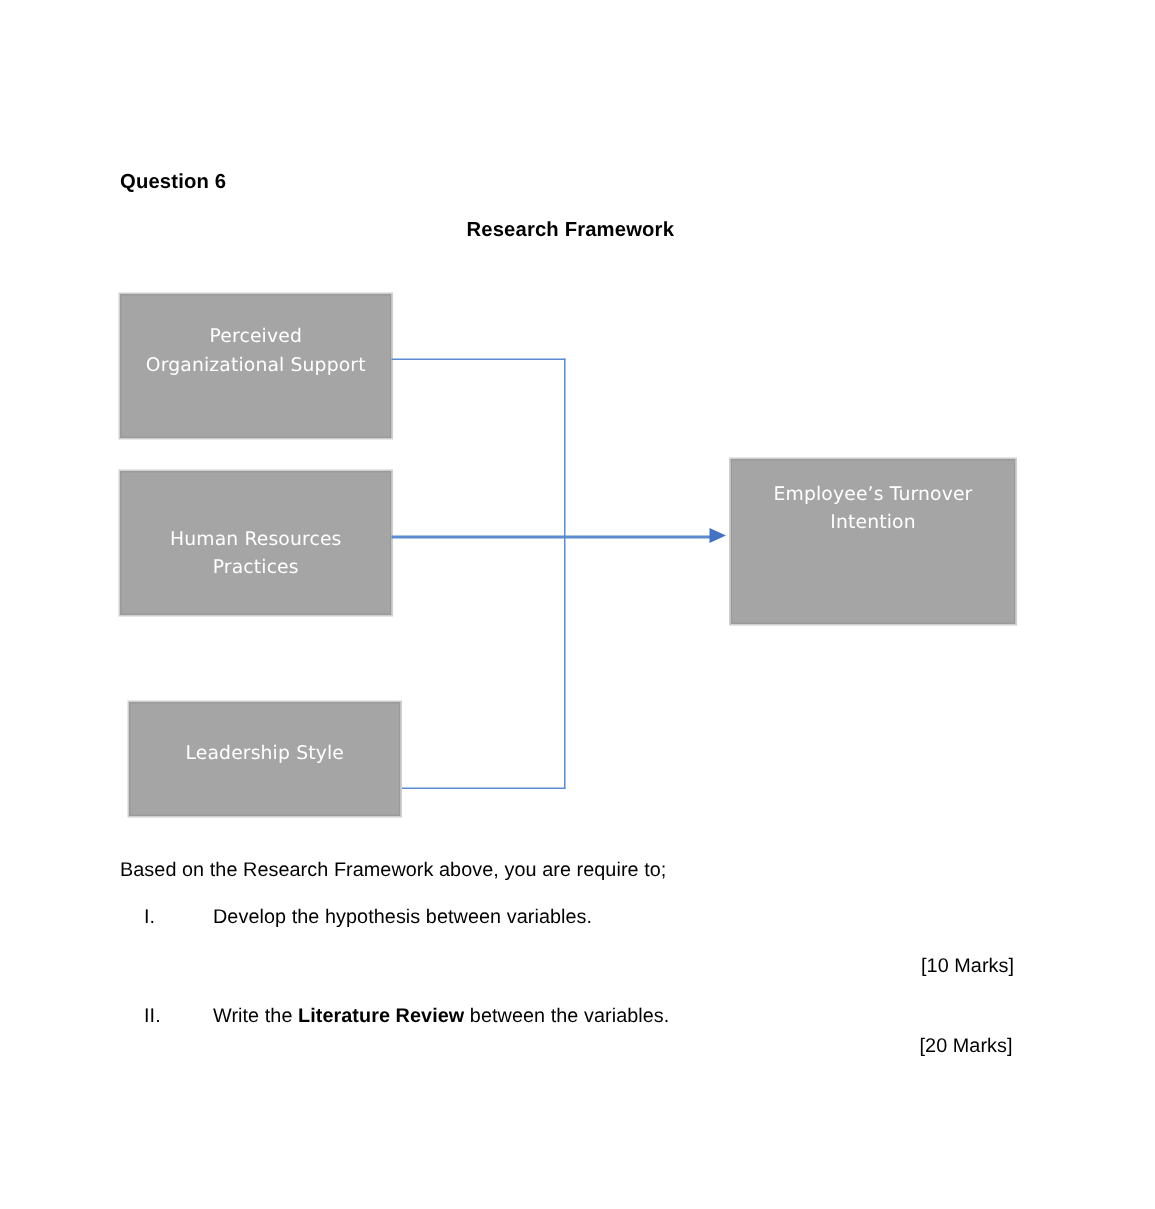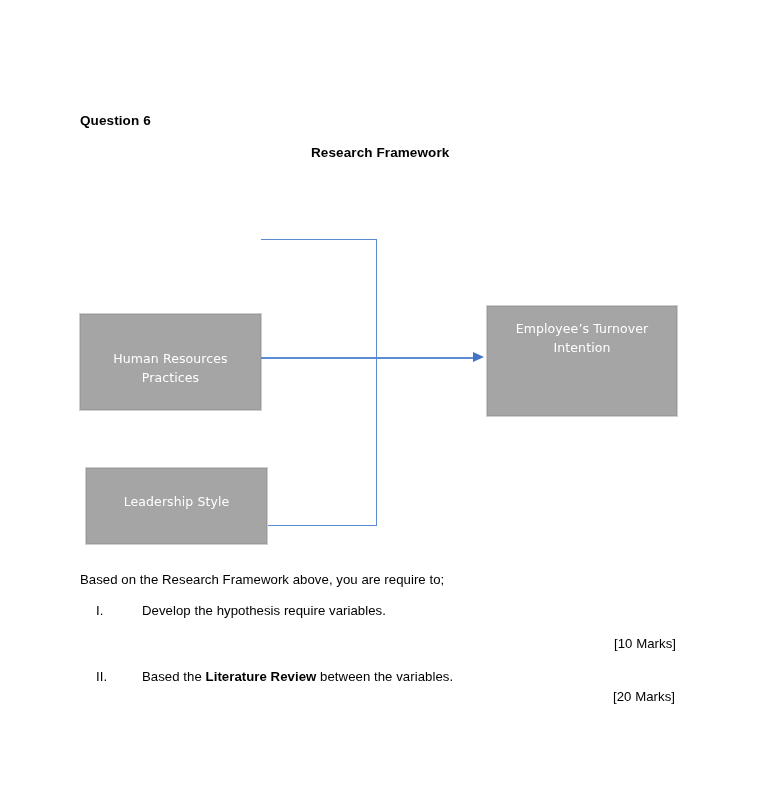--- a/index.html
+++ b/index.html
@@ -139,20 +139,23 @@
 <body>
 
 <div class="page">
 
   <div class="question-title">Question 6</div>
 
   <div class="framework-title">Research Framework</div>
 
   <div class="diagram">
 
+    <div class="node" id="node-pos">
+      <span>Perceived Organizational Support</span>
+    </div>
 
     <div class="node" id="node-ls">
       <span>Leadership Style</span>
     </div>
 
     <div class="node" id="node-hrp">
       <span>Human Resources Practices</span>
     </div>
 
     <div class="node" id="node-eti">
@@ -163,25 +166,25 @@
     <div class="conn h-line" id="conn-mid"></div>
     <div class="conn h-line" id="conn-bottom"></div>
     <div class="conn v-line" id="conn-trunk"></div>
     <div class="arrowhead"></div>
   </div>
 
   <div class="body-text" id="intro-line">Based on the Research Framework above, you are require to;</div>
 
   <div class="list-item" id="item-1">
     <span class="numeral">I.</span>
-    <span class="item-text">Develop the hypothesis require variables.</span>
+    <span class="item-text">Develop the hypothesis between variables.</span>
   </div>
 
   <div class="marks" id="marks-1">[10 Marks]</div>
 
   <div class="list-item" id="item-2">
     <span class="numeral">II.</span>
-    <span class="item-text"><span>Based the </span><span class="emph">Literature Review</span><span> between the variables.</span></span>
+    <span class="item-text"><span>Write the </span><span class="emph">Literature Review</span><span> between the variables.</span></span>
   </div>
 
   <div class="marks" id="marks-2">[20 Marks]</div>
 
 </div>
 
 </body></html>

